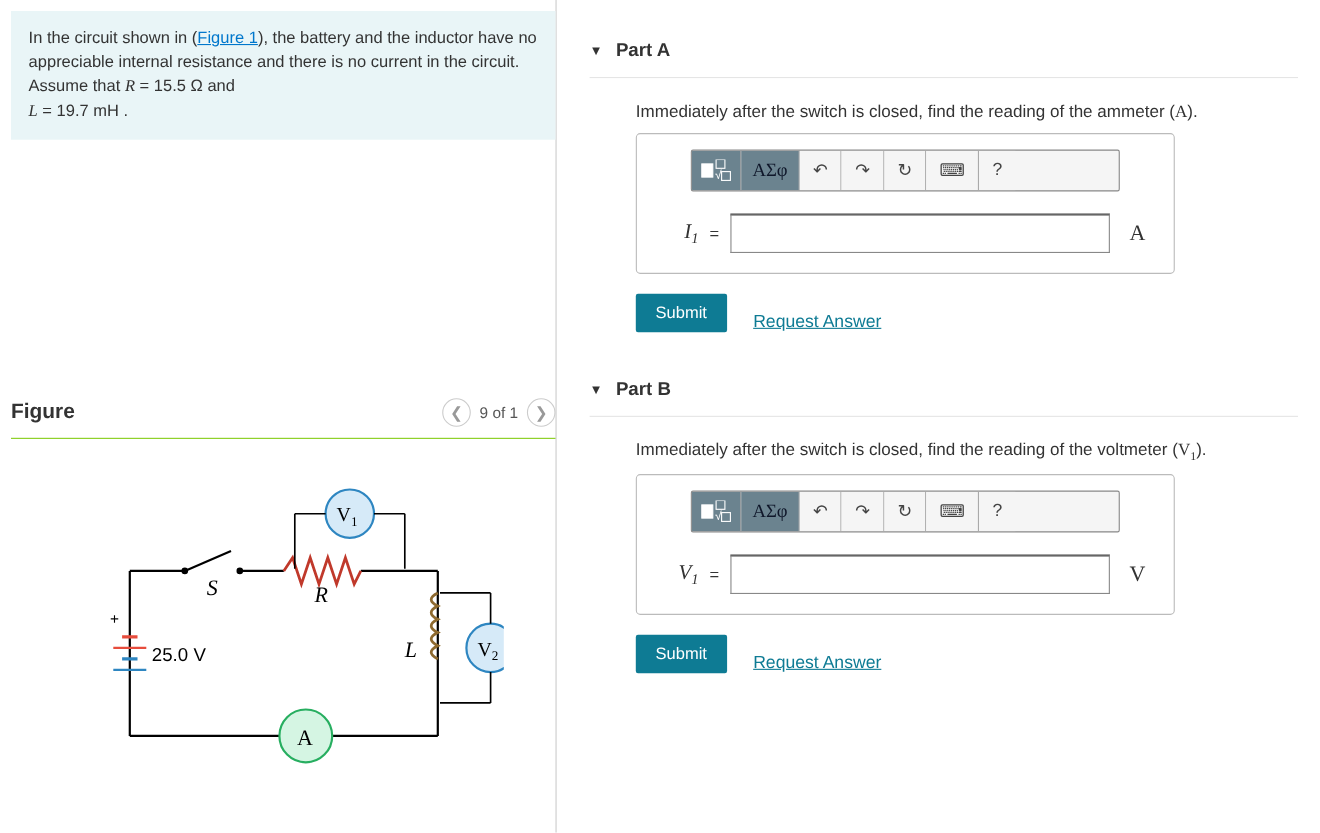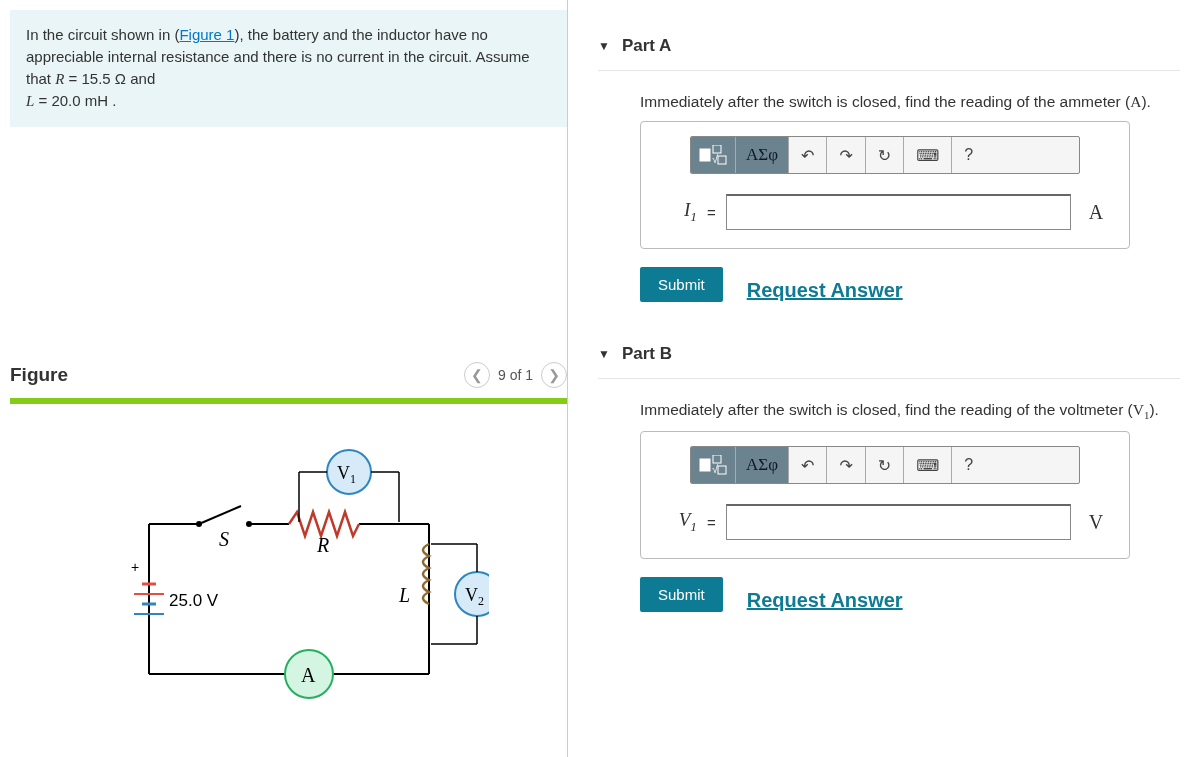--- a/index.html
+++ b/index.html
@@ -6,42 +6,42 @@
     body {
       font-family: Arial, Helvetica, sans-serif;
       font-size: 15px;
       color: #333;
       background: #fff;
       width: 1200px;
       height: 757px;
       display: flex;
     }
     .left-panel {
-      width: 568px;
+      width: 506px;
       padding: 10px 0 0 10px;
       border-right: 1px solid #ccc;
     }
     .right-panel {
       flex: 1;
       padding: 30px 20px 0 30px;
     }
     .problem-box {
       background: #e9f5f7;
       padding: 14px 16px;
       line-height: 1.45;
       font-size: 15px;
     }
     .problem-box a { color: #0077cc; text-decoration: underline; }
     .var-R, .var-L { font-style: italic; font-family: 'Times New Roman', serif; }
     .figure-section { margin-top: 235px; }
     .figure-header {
       display: flex;
       align-items: center;
       justify-content: space-between;
-      border-bottom: 6px solid #84cc16;
+      border-bottom: 1px solid #84cc16;
       padding-bottom: 10px;
       margin-bottom: 30px;
     }
     .figure-title { font-size: 19px; font-weight: bold; }
     .fig-nav { display: flex; align-items: center; gap: 8px; color: #555; font-size: 14px; }
     .nav-btn {
       width: 26px; height: 26px;
       border: 1px solid #ccc;
       border-radius: 50%;
       background: #fff;
@@ -115,34 +115,34 @@
       color: #fff;
       border: none;
       border-radius: 2px;
       padding: 9px 18px;
       font-size: 15px;
       cursor: pointer;
     }
     .request-link {
       color: #0e7b94;
       text-decoration: underline;
-      font-weight: bold;
-      font-size: 20px;
+      font-weight: normal;
+      font-size: 16px;
       cursor: pointer;
     }
     .sub { font-size: 0.7em; vertical-align: sub; }
     .serif { font-family: 'Times New Roman', serif; }
   </style>
 </head>
 <body>
 
 <div class="left-panel">
   <div class="problem-box">
     <span>In the circuit shown in (</span><a href="#">Figure 1</a><span>), the battery and the inductor have no appreciable internal resistance and there is no current in the circuit. Assume that </span><span class="var-R serif">R</span><span> = 15.5 Ω and </span><br>
-    <span class="var-L serif">L</span><span> = 20.0 mH .</span>
+    <span class="var-L serif">L</span><span> = 19.7 mH .</span>
   </div>
 
   <div class="figure-section">
     <div class="figure-header">
       <span class="figure-title">Figure</span>
       <div class="fig-nav">
         <button class="nav-btn">❮</button>
         <span>9 of 1</span>
         <button class="nav-btn">❯</button>
       </div>

